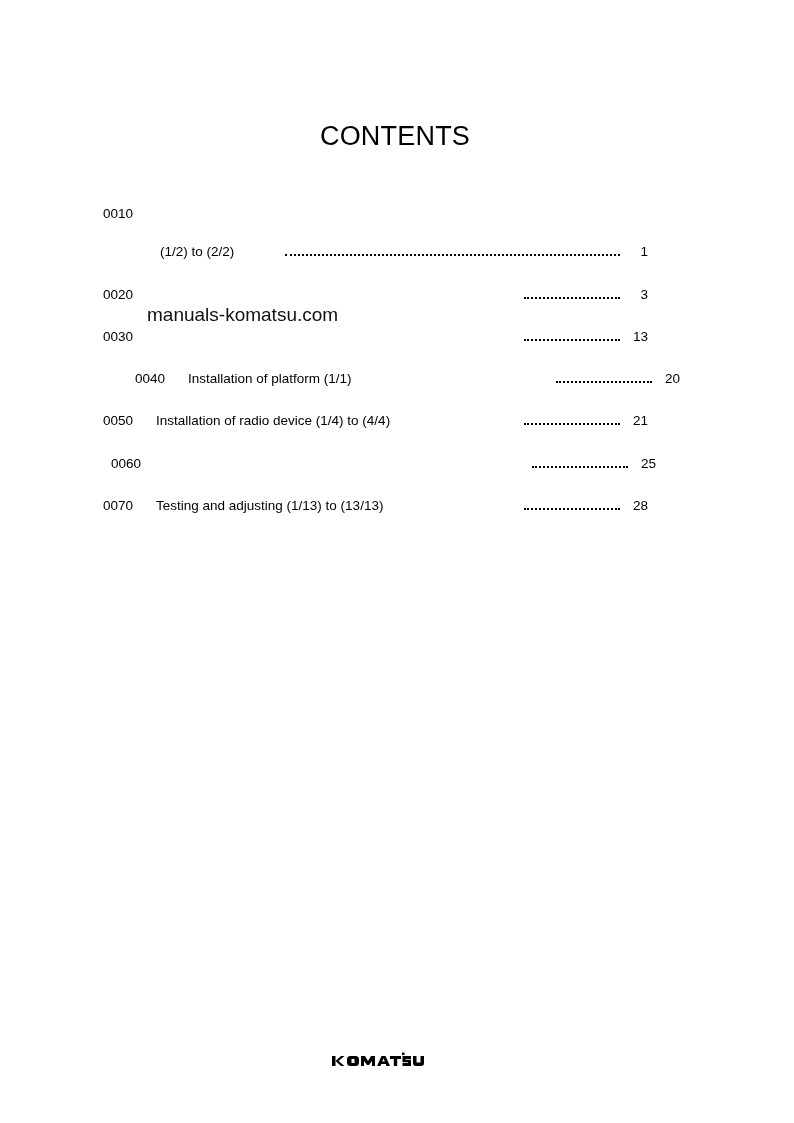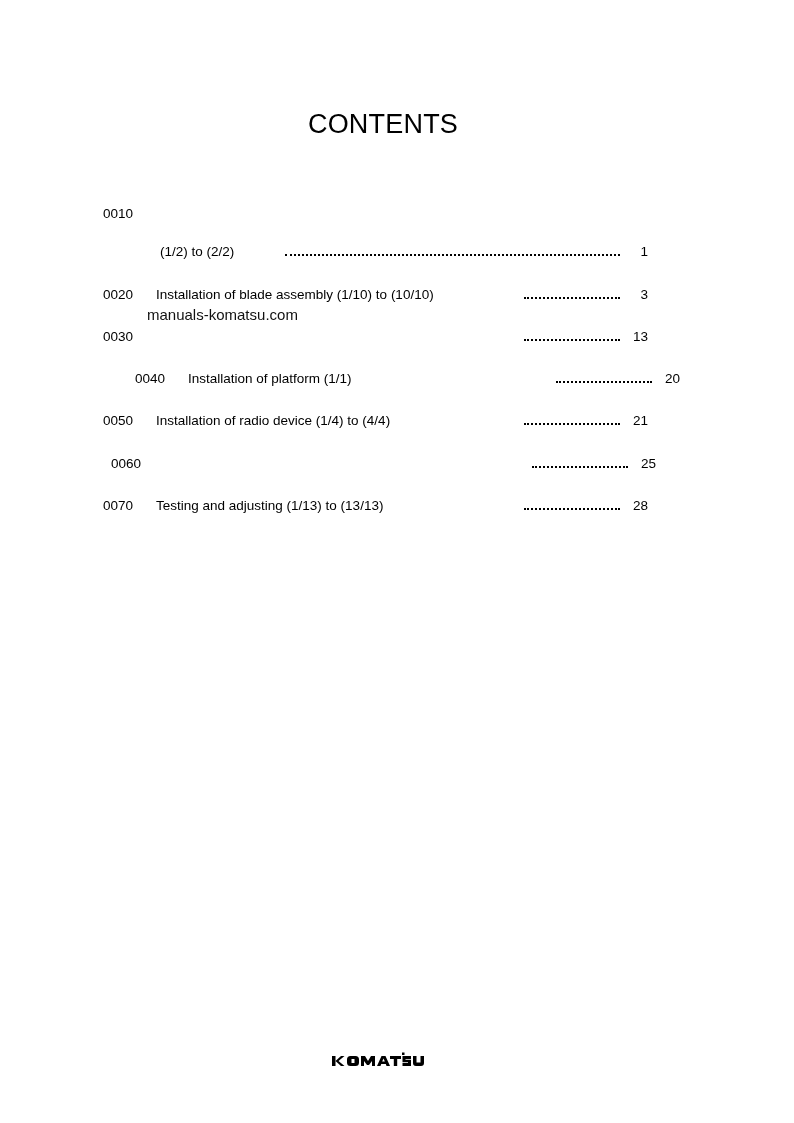--- a/index.html
+++ b/index.html
@@ -17,21 +17,21 @@
     }
     .page-title {
       position: absolute;
       left: 0;
       width: 766px;
       top: 109px;
       text-align: center;
       font-size: 27px;
       font-weight: normal;
       letter-spacing: 0.2px;
-      margin: 0;
+      margin: 12px;
     }
     .toc-entry {
       position: absolute;
       left: 0;
       width: 794px;
       height: 18px;
       font-size: 13.5px;
       line-height: 18px;
     }
     .toc-code {
@@ -60,21 +60,21 @@
     .toc-page {
       position: absolute;
       right: 146px;
       top: 0;
       text-align: right;
     }
     .watermark {
       position: absolute;
       left: 147px;
       top: 302px;
-      font-size: 15px;
+      font-size: 19px;
       line-height: 26px;
       white-space: nowrap;
       color: #111111;
     }
     .footer-logo {
       position: absolute;
       left: 332px;
       top: 1051px;
       width: 97px;
       height: 18px;
@@ -89,21 +89,20 @@
   <span class="toc-code">0010</span>
 </div>
 <div class="toc-entry" style="top:243px;">
   <span class="toc-subtitle">(1/2) to (2/2)</span>
   <span class="toc-leader" style="left:285px; width:335px;"></span>
   <span class="toc-page">1</span>
 </div>
 
 <div class="toc-entry" style="top:286px;">
   <span class="toc-code">0020</span>
-  <span class="toc-title">Installation of blade assembly (1/10) to (10/10)</span>
   <span class="toc-leader" style="left:524px; width:96px;"></span>
   <span class="toc-page">3</span>
 </div>
 
 <div class="watermark">manuals-komatsu.com</div>
 
 <div class="toc-entry" style="top:328px;">
   <span class="toc-code">0030</span>
   <span class="toc-leader" style="left:524px; width:96px;"></span>
   <span class="toc-page">13</span>

